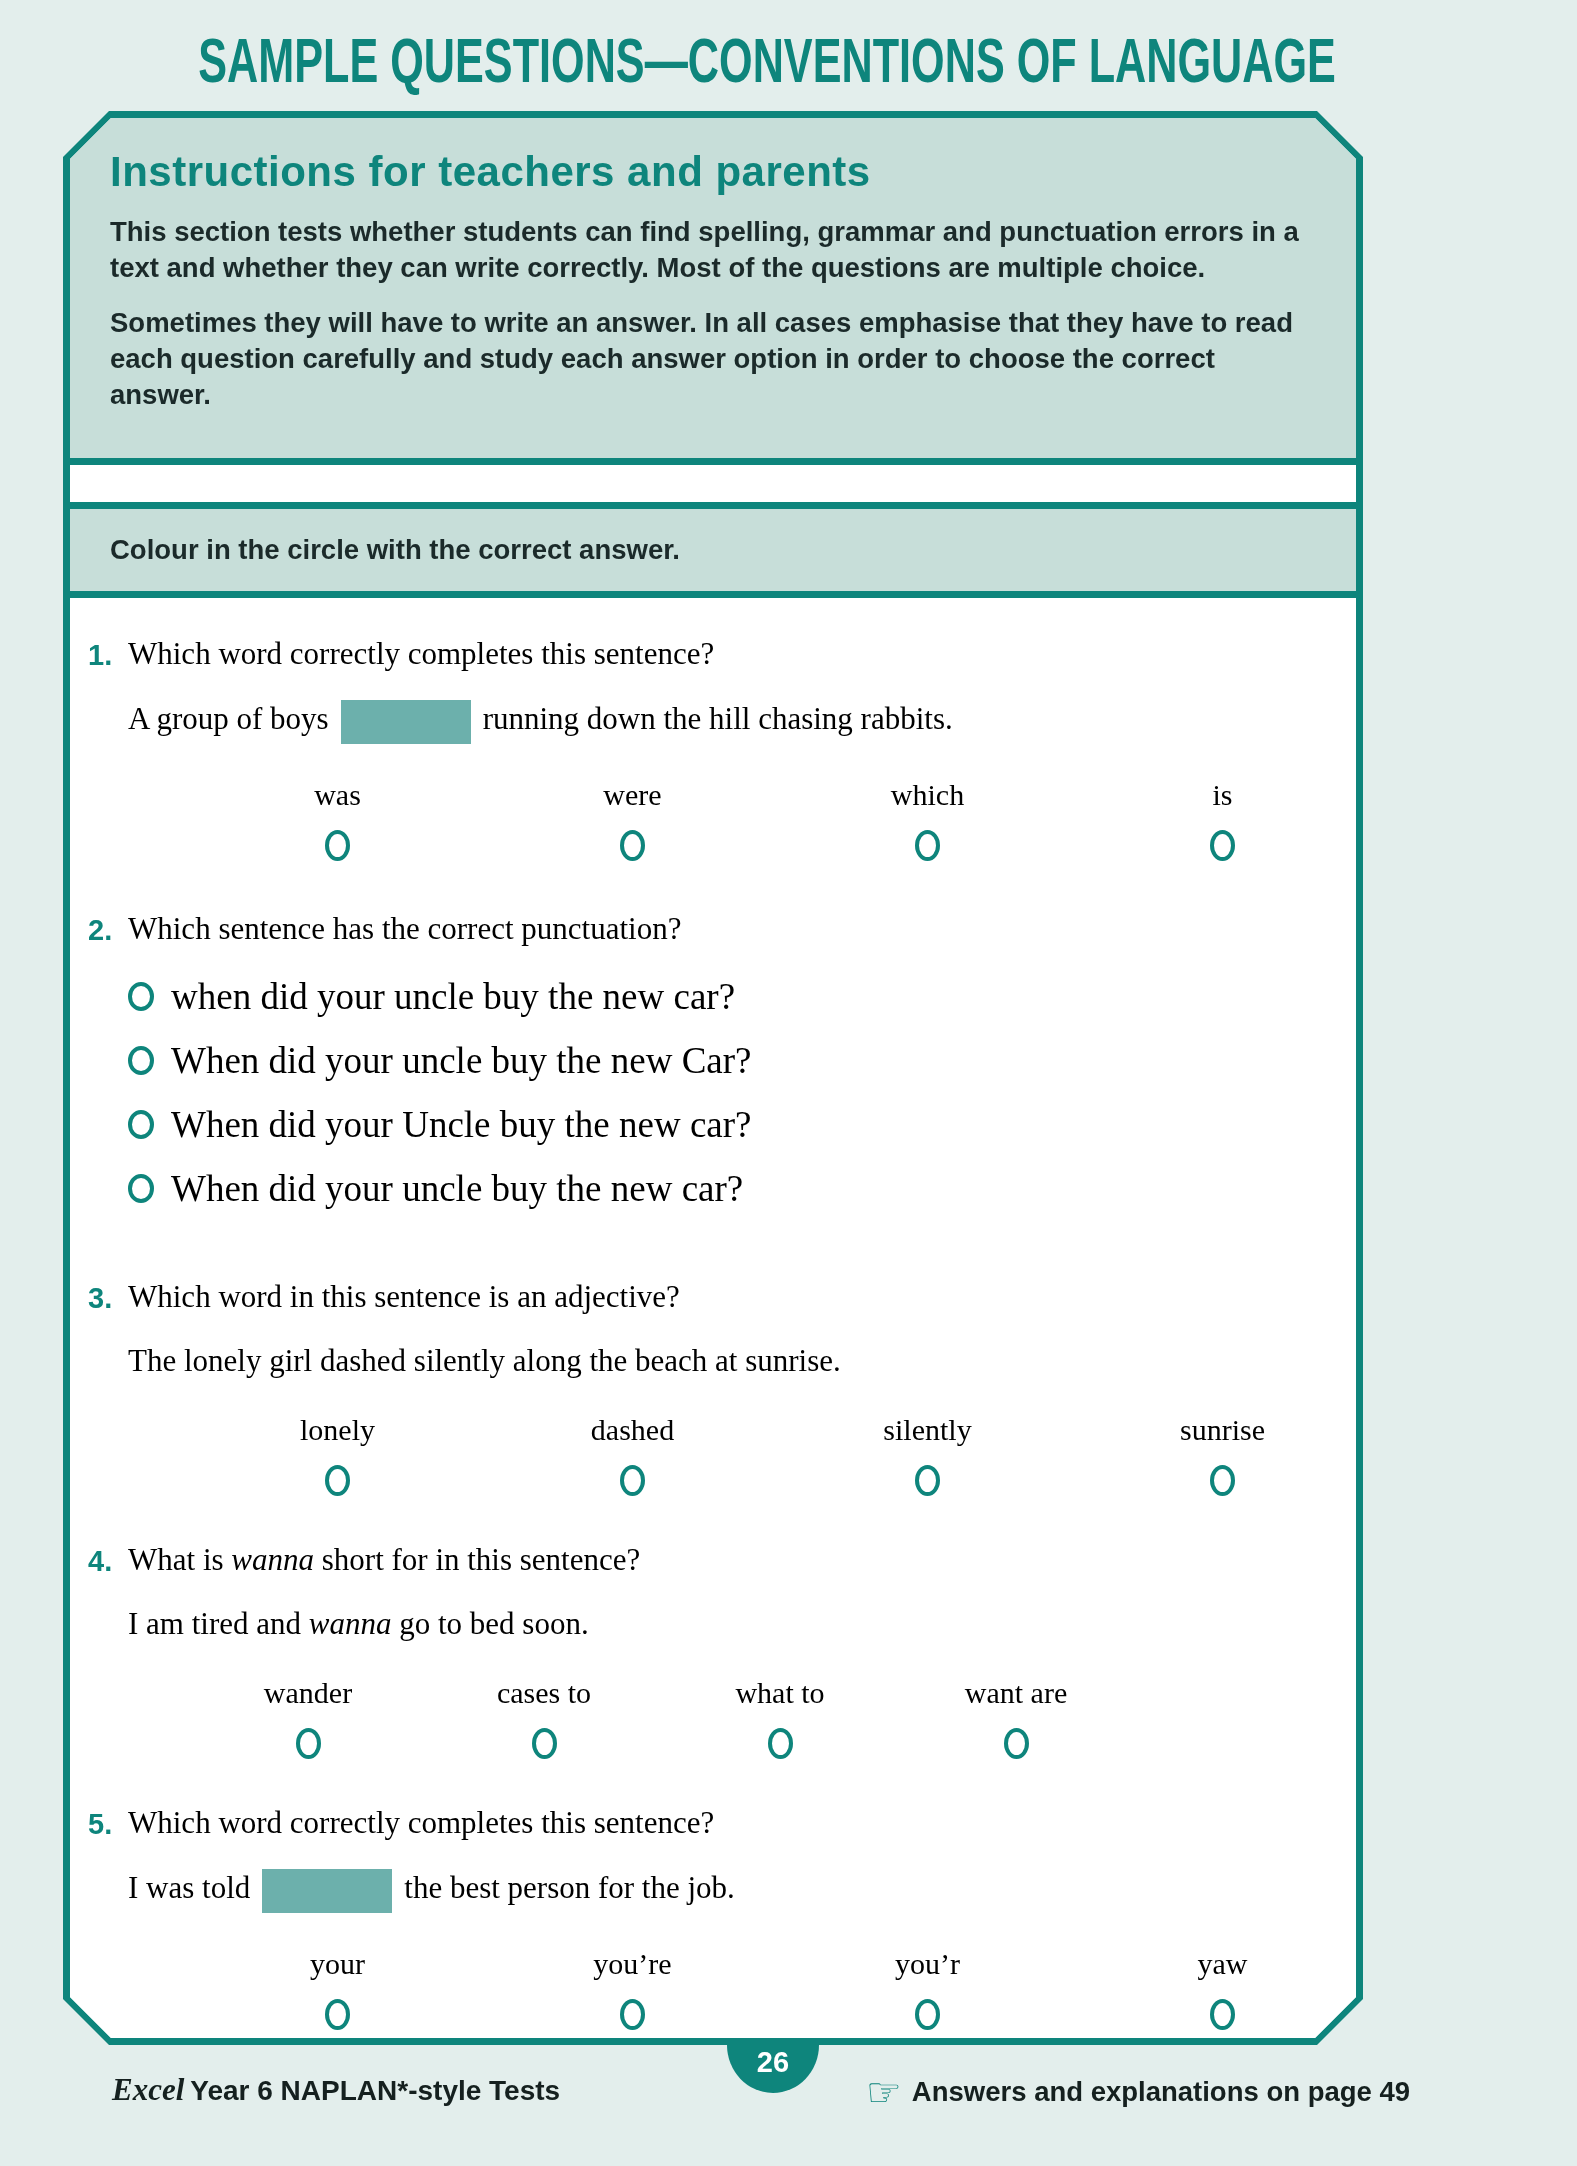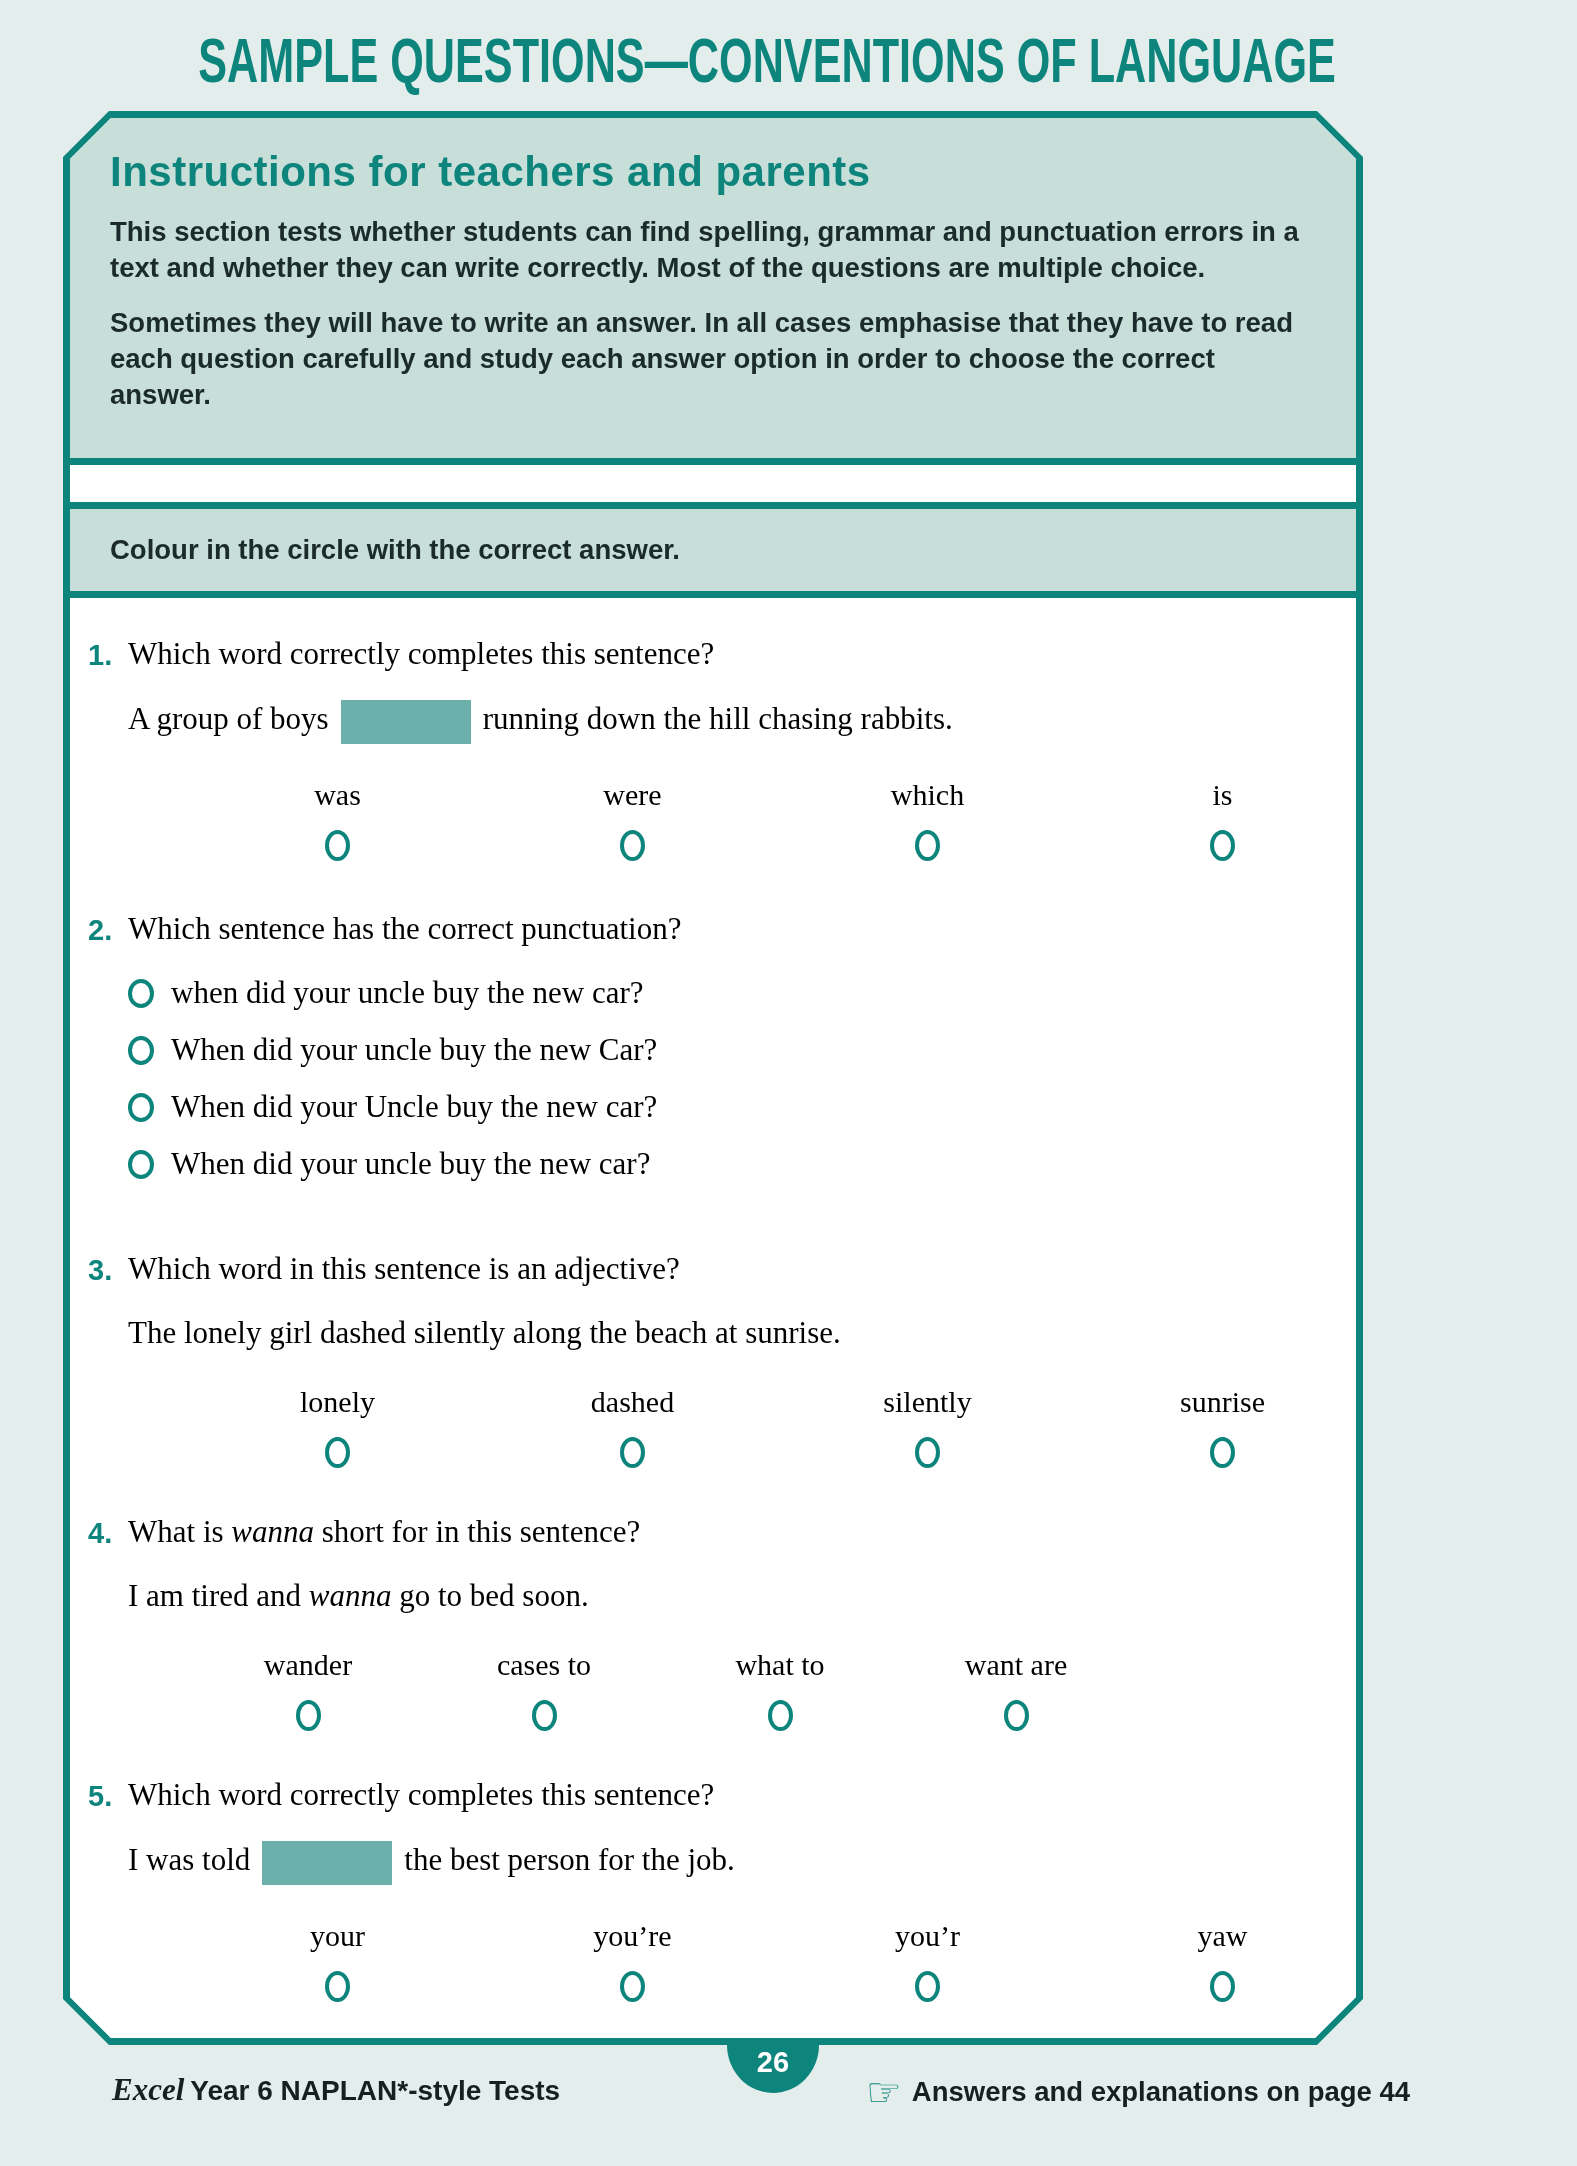--- a/index.html
+++ b/index.html
@@ -94,21 +94,21 @@
   .cols5 { grid-template-columns:repeat(5,1fr); }
   .opt-col { display:flex; flex-direction:column; align-items:center; }
   .opt-word { font-size:30px; margin-bottom:18px; }
   .bubble {
     width:25px; height:31px; border:4px solid #0e857c;
     border-radius:50%; background:#fff;
   }
   .opt-list { margin-top:4px; }
   .opt-row { display:flex; align-items:center; margin-bottom:21px; }
   .opt-row .bubble { width:26px; height:29px; margin-right:17px; flex:none; }
-  .opt-row .opt-text { font-size:31px; }
+  .opt-row .opt-text { font-size:37px; }
 
   
   .footer-book {
     position:absolute; left:112px; top:2072px;
     color:#15201f; font-size:28px; font-weight:bold; white-space:nowrap;
   }
   .footer-book .excel {
     font-family:"Liberation Serif", serif; font-style:italic;
     font-weight:bold; font-size:31px; margin-right:6px;
   }
@@ -305,14 +305,14 @@
 <div class="footer-book">
   <span class="excel">Excel</span><span>Year 6 NAPLAN*-style Tests</span>
 </div>
 
 <div class="page-badge">
   <span>26</span>
 </div>
 
 <div class="answers-note">
   <span class="hand-icon">☞</span>
-  <span class="note-text">Answers and explanations on page 44</span>
+  <span class="note-text">Answers and explanations on page 49</span>
 </div>
 
 </body></html>

